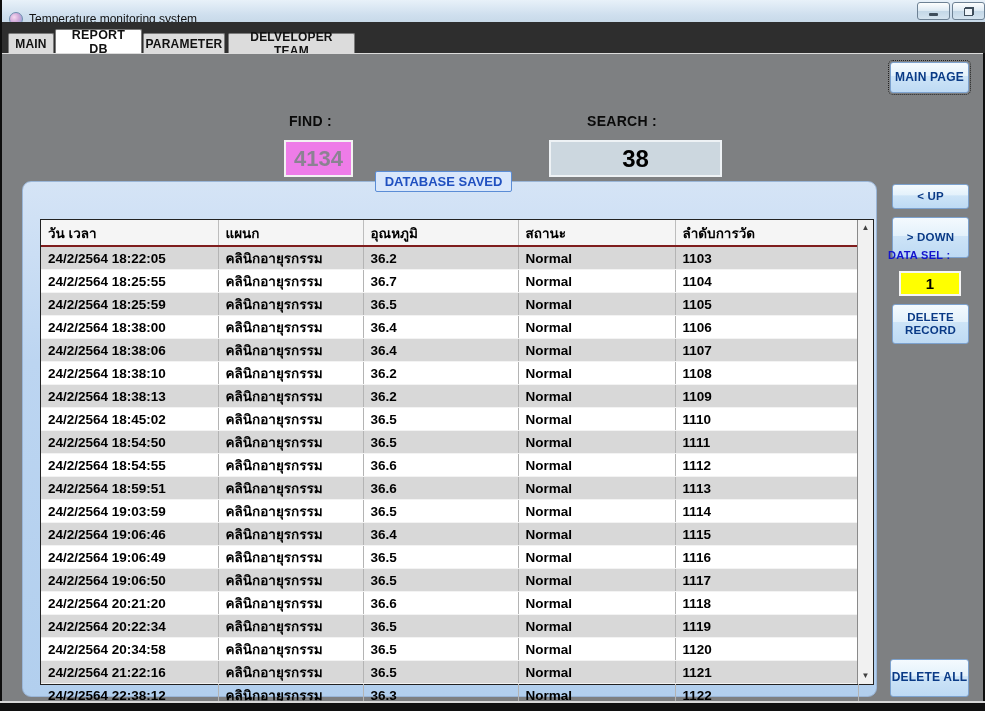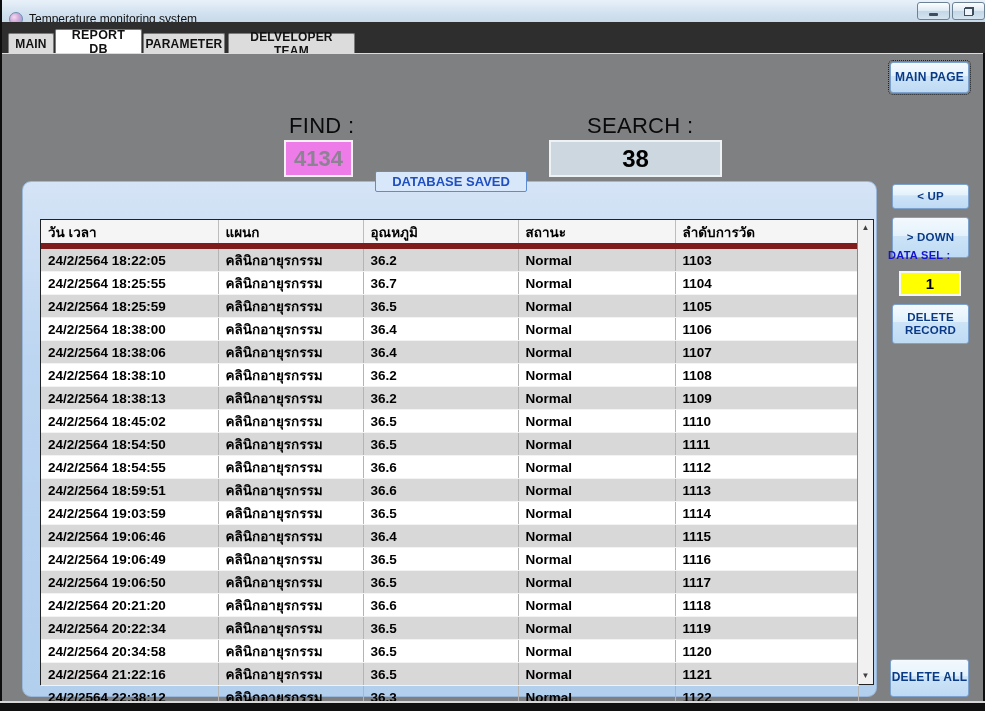--- a/index.html
+++ b/index.html
@@ -31,37 +31,37 @@
   .tab.active { top:7px; height:24px; background:#ffffff; z-index:3; font-size:12.5px; }
   .tab-main { left:6px; width:46px; }
   .tab-report { left:53px; width:87px; }
   .tab-param { left:141px; width:82px; }
   .tab-dev { left:226px; width:127px; }
 
   
   .page { position:absolute; top:53px; left:2px; right:2px; bottom:10px; background:#7e8082; border-top:1px solid #dcdcdc; }
   .bottom-strip { position:absolute; left:0; right:0; bottom:0; height:10px; background:#101010; border-top:2px solid #d8d8d8; }
 
-  .biglabel { position:absolute; font-size:22px; font-weight:normal; color:#0a0a0a; letter-spacing:0.3px; }
+  .biglabel { position:absolute; font-size:14px; font-weight:bold; color:#0a0a0a; letter-spacing:0.3px; }
   .find-box { position:absolute; left:282px; top:139px; width:69px; height:37px; background:#ee7ce8;
     border:2px solid #f2f2f2; color:#8b8292; font-size:22px; font-weight:bold; text-align:center; line-height:33px; }
   .search-box { position:absolute; left:547px; top:139px; width:173px; height:37px; background:#ccd7df;
     border:2px solid #eef2f5; color:#000; font-size:24px; font-weight:bold; text-align:center; line-height:33px; }
-  .db-saved { position:absolute; left:373px; top:170px; width:152px; height:21px; background:#d9e7fb;
+  .db-saved { position:absolute; left:373px; top:170px; width:137px; height:21px; background:#d9e7fb;
     border:1px solid #5b8dd6; border-radius:2px; color:#2050c0; font-size:13px; font-weight:bold;
     text-align:center; line-height:19px; z-index:5; }
 
   
   .panel { position:absolute; left:20px; top:180px; width:855px; height:516px; border-radius:9px;
     background:linear-gradient(180deg,#d5e4f6 0%,#bcd5f1 35%,#b2cfee 100%); border:1px solid #9ab6d8; }
 
   
   .table-wrap { position:absolute; left:38px; top:218px; width:834px; height:466px; background:#ffffff; border:1px solid #222; }
   table { border-collapse:collapse; table-layout:fixed; width:817px; }
-  th { height:26px; background:#f5f5f5; border-right:1px solid #bdbdbd; border-bottom:6px solid #7f1d1d;
+  th { height:26px; background:#f5f5f5; border-right:1px solid #bdbdbd; border-bottom:2px solid #7f1d1d;
     font-size:13.5px; font-weight:bold; color:#000; text-align:left; padding-left:7px; }
   td { height:22px; border-right:1px solid #b4b4b4; border-bottom:1px solid #f3f3f3;
     font-size:13.5px; font-weight:bold; color:#000; text-align:left; padding-left:7px;
     overflow:hidden; white-space:nowrap; }
   tr.alt td { background:#d8d8d8; }
   .vscroll { position:absolute; right:0; top:0; bottom:0; width:16px; background:#f1f1f1; border-left:1px solid #8a8a8a; }
   .scroll-arrow { position:absolute; left:0; width:100%; text-align:center; font-size:8px; color:#404040; line-height:14px; }
   .scroll-arrow.up { top:1px; } .scroll-arrow.down { bottom:1px; }
 
   

